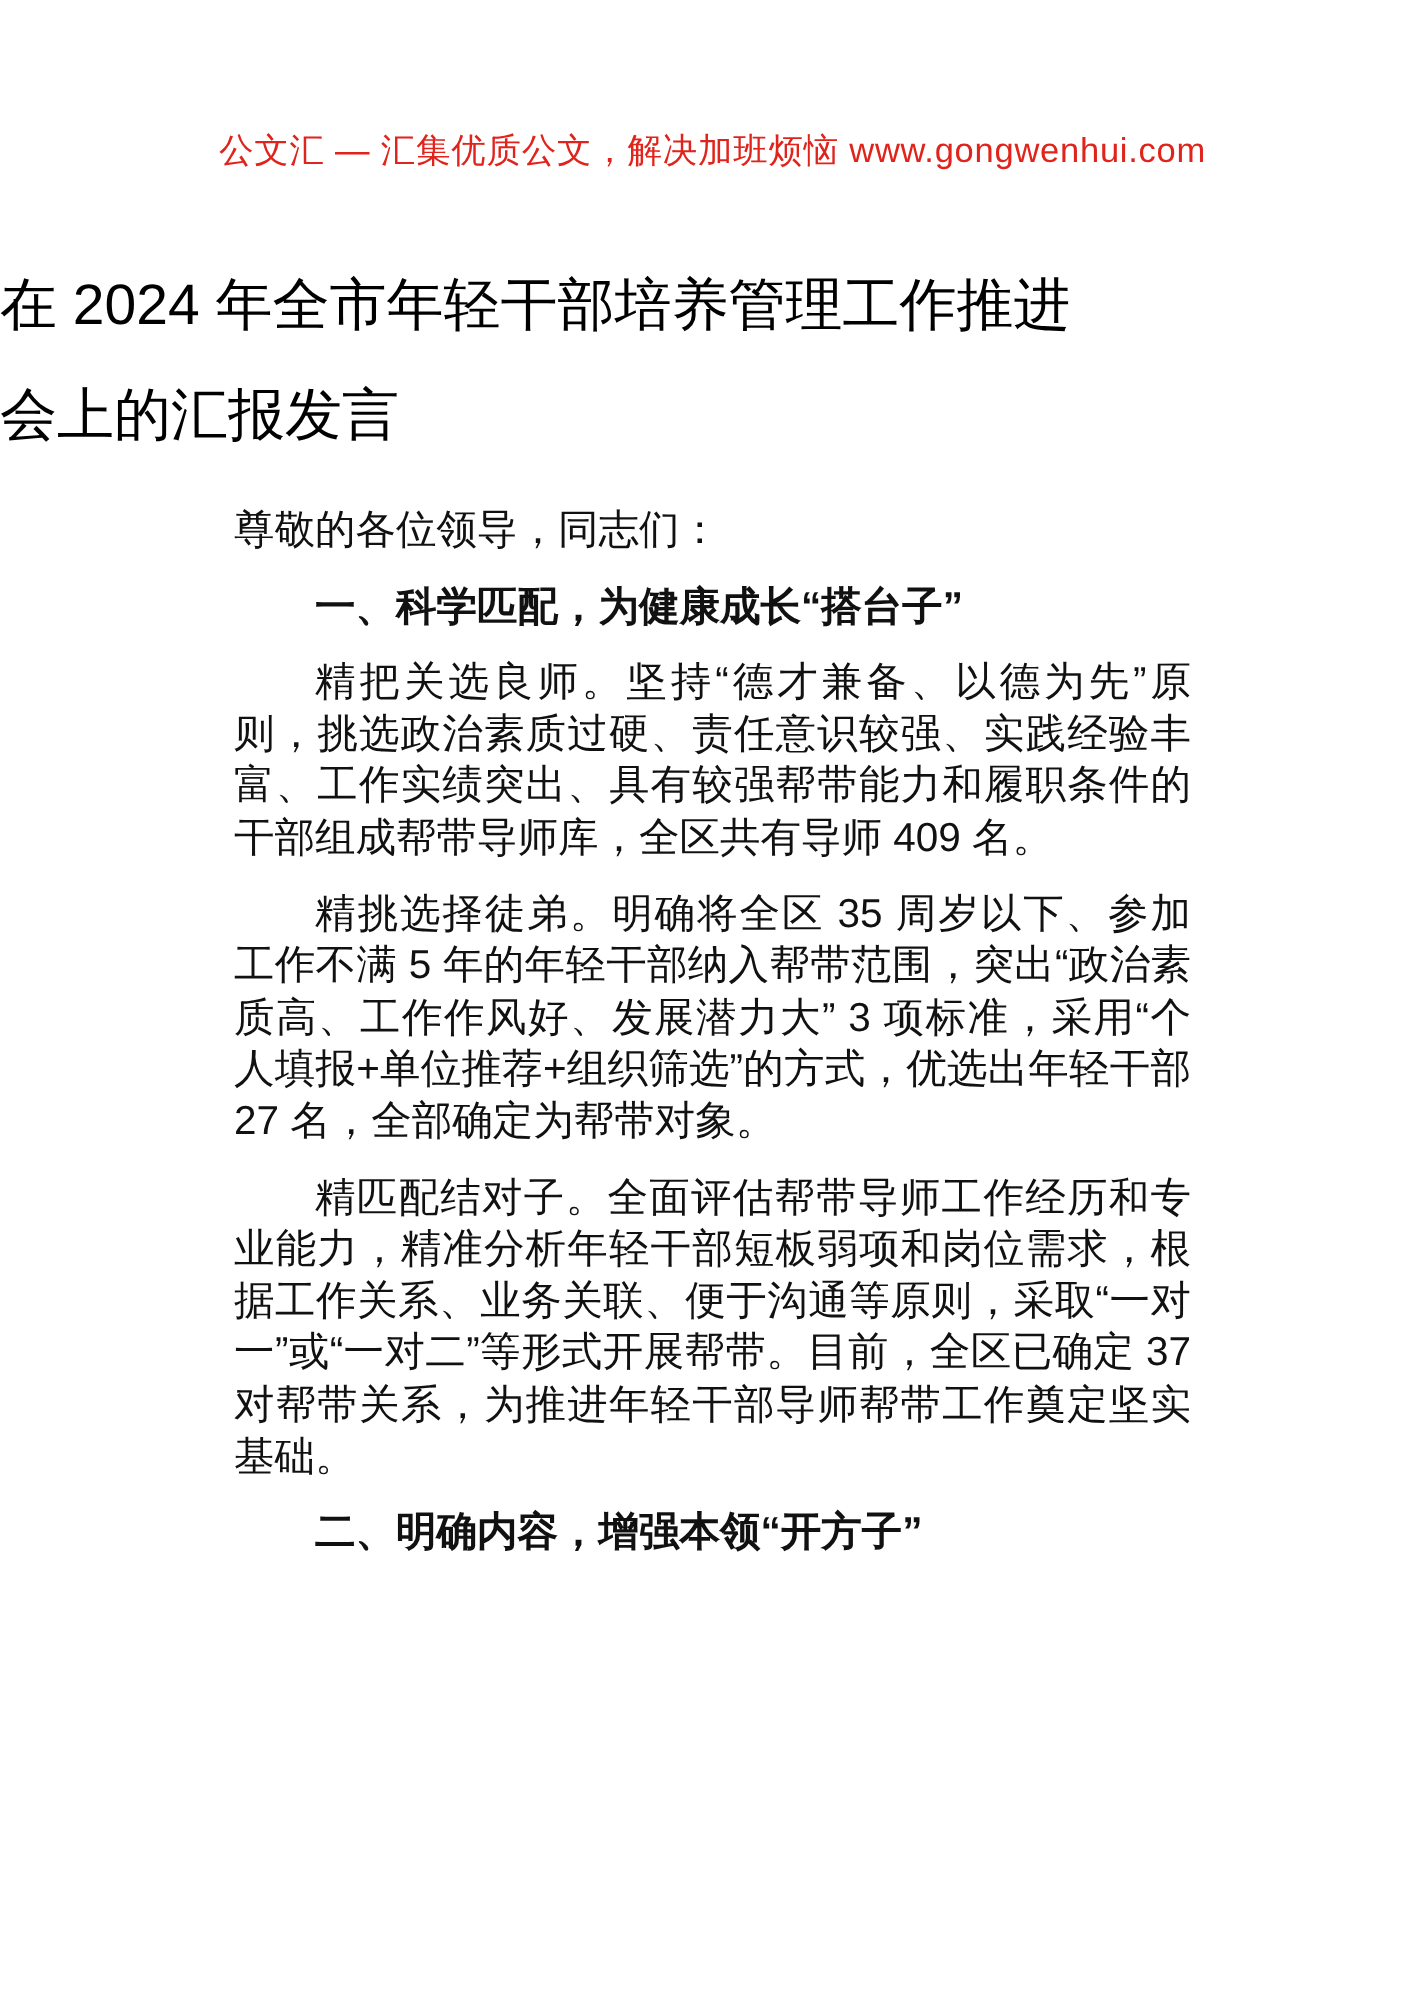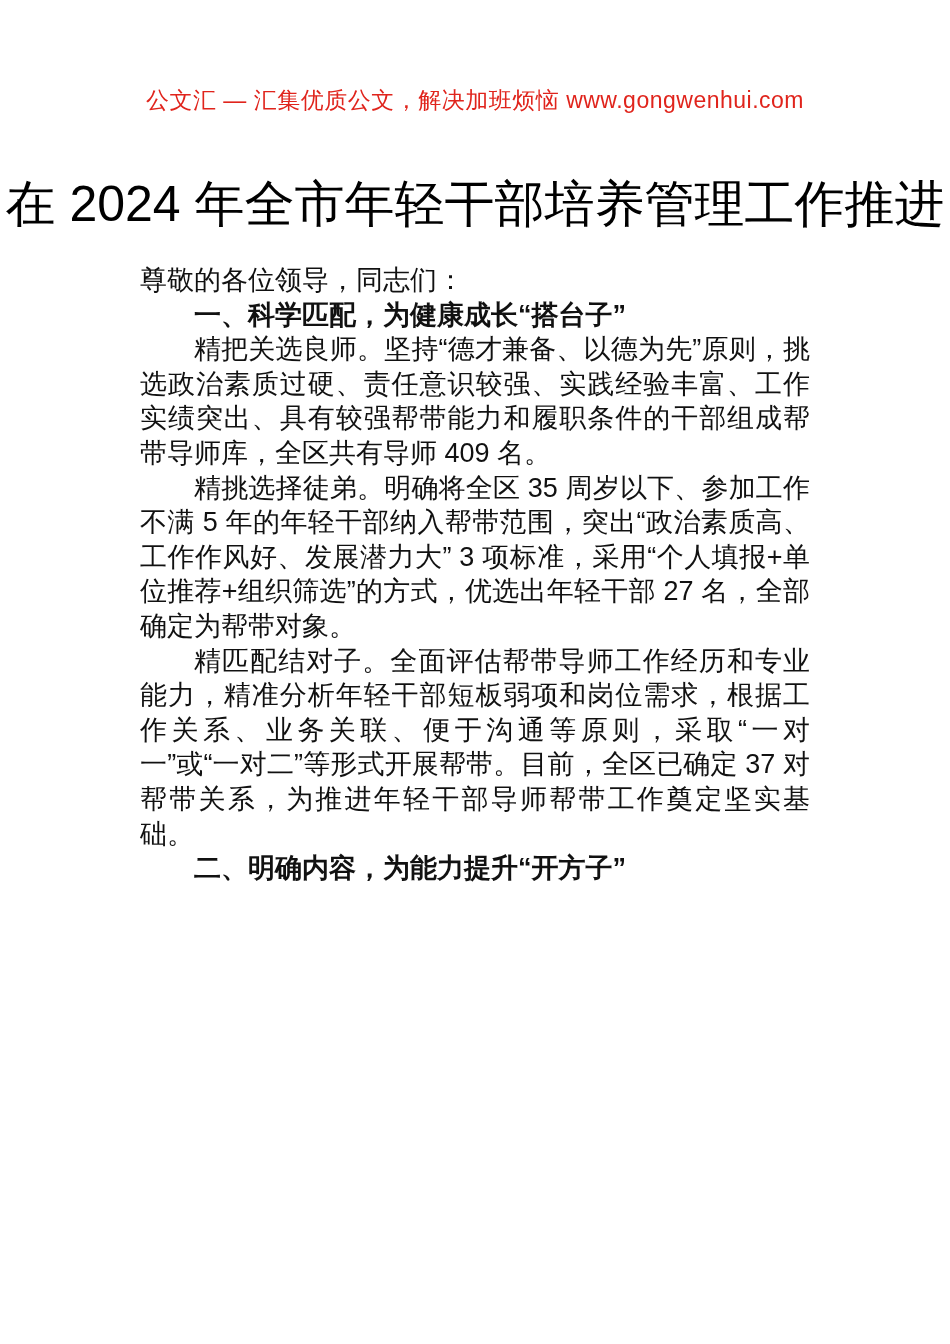--- a/index.html
+++ b/index.html
@@ -21,63 +21,63 @@
     margin-top: 86px;
     text-align: center;
     font-size: 23px;
     line-height: 28px;
     color: #e0241c;
     letter-spacing: 0.5px;
     white-space: nowrap;
   }
   .doc-title {
     margin-top: 54px;
-    text-align: center;
-    font-size: 50px;
+    font-size: 38px;
     line-height: 73px;
     font-weight: 500;
     color: #000000;
   }
   .doc-title .title-line {
     white-space: nowrap;
   }
   .doc-body {
     width: 670px;
     margin: 22px auto 0 auto;
     font-size: 27px;
     line-height: 34.6px;
     text-align: justify;
     text-justify: inter-ideograph;
     color: #111111;
   }
   .doc-body p {
-    margin: 0;
+    margin: 16px;
     padding: 0;
   }
   .doc-body p.indent {
     text-indent: 2em;
   }
   .doc-body p.heading {
     text-indent: 2em;
     font-weight: 700;
   }
 </style>
 </head>
 <body>
 
 <div class="page">
 
   <div class="watermark">公文汇 — 汇集优质公文，解决加班烦恼 www.gongwenhui.com</div>
 
   <div class="doc-title">
     <div class="title-line">在 2024 年全市年轻干部培养管理工作推进</div>
+    <div class="title-line">会上的汇报发言</div>
   </div>
 
   <div class="doc-body">
     <p>尊敬的各位领导，同志们：</p>
     <p class="heading">一、科学匹配，为健康成长“搭台子”</p>
     <p class="indent">精把关选良师。坚持“德才兼备、以德为先”原则，挑选政治素质过硬、责任意识较强、实践经验丰富、工作实绩突出、具有较强帮带能力和履职条件的干部组成帮带导师库，全区共有导师 409 名。</p>
     <p class="indent">精挑选择徒弟。明确将全区 35 周岁以下、参加工作不满 5 年的年轻干部纳入帮带范围，突出“政治素质高、工作作风好、发展潜力大” 3 项标准，采用“个人填报+单位推荐+组织筛选”的方式，优选出年轻干部 27 名，全部确定为帮带对象。</p>
     <p class="indent">精匹配结对子。全面评估帮带导师工作经历和专业能力，精准分析年轻干部短板弱项和岗位需求，根据工作关系、业务关联、便于沟通等原则，采取“一对一”或“一对二”等形式开展帮带。目前，全区已确定 37 对帮带关系，为推进年轻干部导师帮带工作奠定坚实基础。</p>
-    <p class="heading">二、明确内容，为能力提升“开方子”</p>
+    <p class="heading">二、明确内容，增强本领“开方子”</p>
   </div>
 
 </div>
 
 </body></html>

